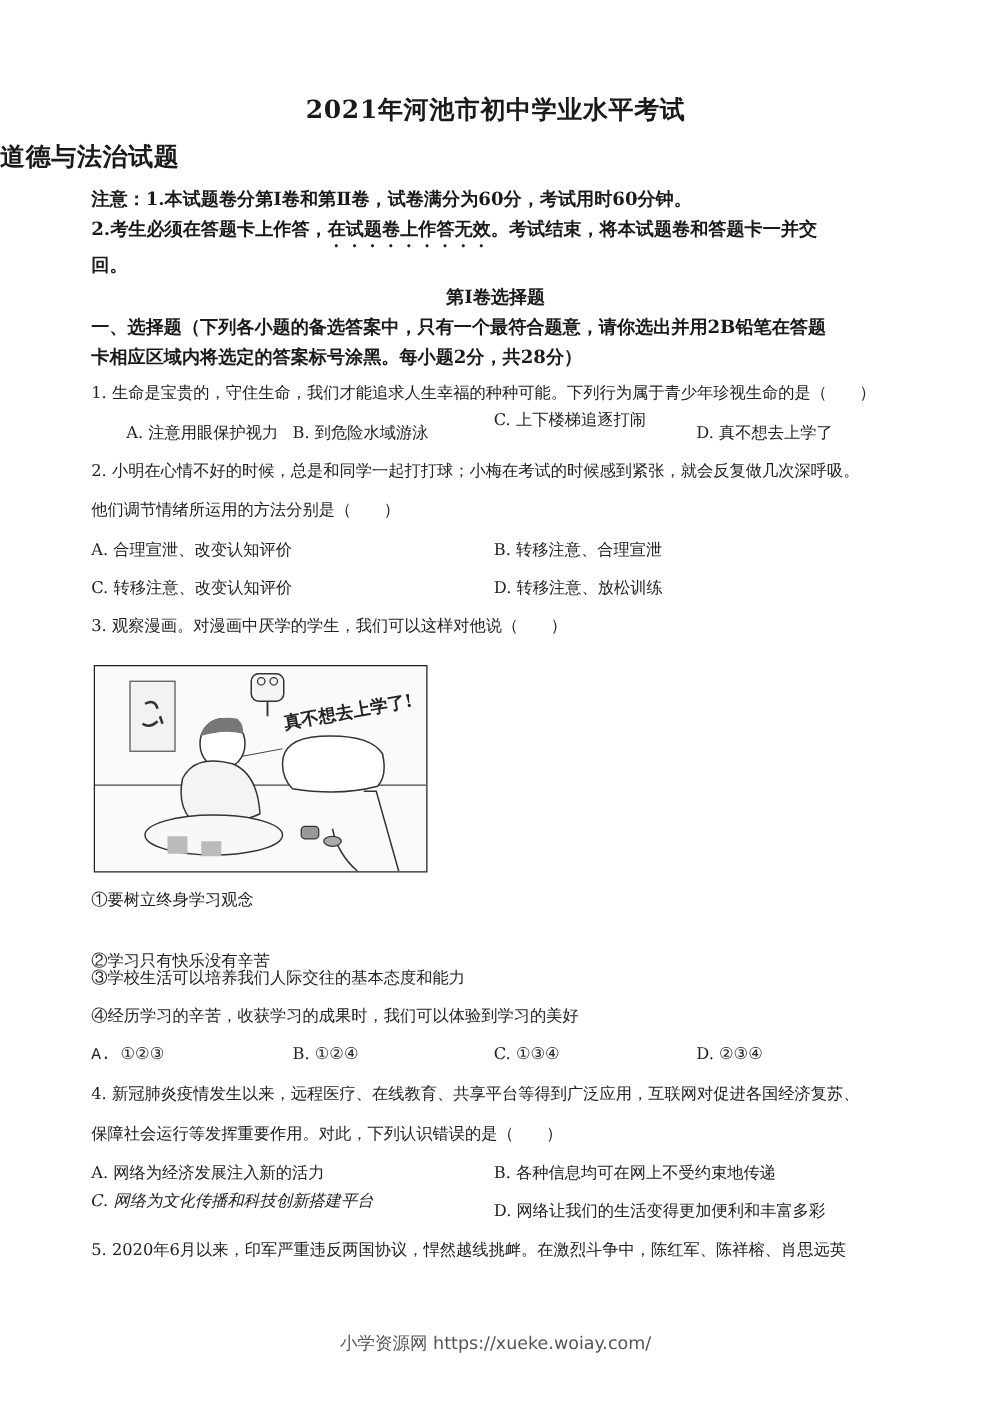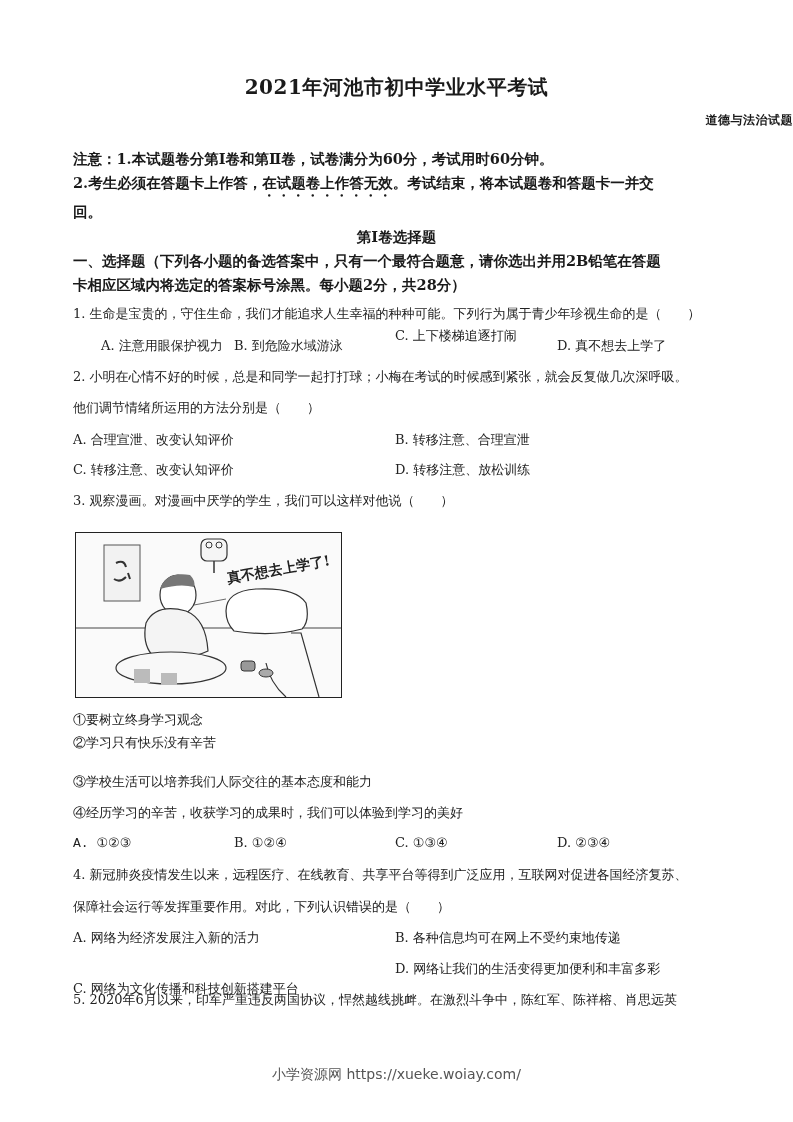--- a/index.html
+++ b/index.html
@@ -1,20 +1,20 @@
 <!DOCTYPE html>
 <html><head>
 <meta charset="utf-8">
 <style>
   html, body { margin: 0; padding: 0; background: #ffffff; }
   body { width: 793px; height: 1122px; position: relative; overflow: hidden;
          font-family: "DejaVu Serif", "Liberation Serif", serif; color: #1a1a1a; }
   .abs { position: absolute; white-space: nowrap; }
   .title1 { left: 0; width: 793px; text-align: center; top: 74px; font-size: 20px; font-weight: bold; letter-spacing: 0.5px; }
-  .title2 { left: 0; width: 793px; text-align: right; top: 112px; font-size: 12px; font-weight: bold; letter-spacing: 0.5px; }
+  .title2 { left: 0; width: 793px; text-align: left; top: 112px; font-size: 20px; font-weight: bold; letter-spacing: 0.5px; }
   .bold { font-weight: bold; font-size: 14.5px; }
   .note { left: 73px; }
   .dotted { text-emphasis: dot; -webkit-text-emphasis: dot; text-emphasis-position: under; -webkit-text-emphasis-position: under; }
   .sec-head { left: 0; width: 793px; text-align: center; top: 228px; font-size: 14.5px; font-weight: bold; }
   .q { left: 73px; font-size: 13px; color: #222; }
   .opt { position: absolute; font-size: 13px; color: #222; white-space: nowrap; }
   .cartoon { position: absolute; left: 75px; top: 532px; width: 265px; height: 164px;
              border: 1.5px solid #222; background: #fafafa; overflow: hidden; }
   .footer { left: 0; width: 793px; text-align: center; top: 1066px; font-family: "DejaVu Sans", "Liberation Sans", sans-serif;
             font-size: 14px; color: #555; }
@@ -80,31 +80,31 @@
       <path d="M215 100 l10 0 l18 64" stroke="#333" stroke-width="1.2" fill="none"></path>
       <path d="M190 130 q4 20 20 34" stroke="#333" stroke-width="1.2" fill="none"></path>
       <rect x="165" y="128" width="14" height="10" rx="3" fill="#999" stroke="#333"></rect>
       <ellipse cx="190" cy="140" rx="7" ry="4" fill="#aaa" stroke="#333"></ellipse>
 
       <text x="152" y="50" font-size="14" font-weight="bold" fill="#222" transform="rotate(-10 152 50)">真不想去上学了!</text>
     </svg>
   </div>
 
   <div class="abs q" style="top:711px;">①要树立终身学习观念</div>
-  <div class="abs q" style="top:734px;">②学习只有快乐没有辛苦</div>
+  <div class="abs q" style="top:760px;">②学习只有快乐没有辛苦</div>
   <div class="abs q" style="top:773px;">③学校生活可以培养我们人际交往的基本态度和能力</div>
   <div class="abs q" style="top:804px;">④经历学习的辛苦，收获学习的成果时，我们可以体验到学习的美好</div>
   <span class="opt" style="left:73px; top:835px;font-family:Liberation Mono, monospace;">A. ①②③</span>
   <span class="opt" style="left:234px; top:835px;">B. ①②④</span>
   <span class="opt" style="left:395px; top:835px;">C. ①③④</span>
   <span class="opt" style="left:557px; top:835px;">D. ②③④</span>
 
   <div class="abs q" style="top:866px;">4. 新冠肺炎疫情发生以来，远程医疗、在线教育、共享平台等得到广泛应用，互联网对促进各国经济复苏、</div>
   <div class="abs q" style="top:898px;">保障社会运行等发挥重要作用。对此，下列认识错误的是（　　）</div>
   <span class="opt" style="left:73px; top:929px;">A. 网络为经济发展注入新的活力</span>
   <span class="opt" style="left:395px; top:929px;">B. 各种信息均可在网上不受约束地传递</span>
-  <span class="opt" style="left:73px; top:980px;">C. 网络为文化传播和科技创新搭建平台</span>
+  <span class="opt" style="left:73px; top:952px;font-style:italic;">C. 网络为文化传播和科技创新搭建平台</span>
   <span class="opt" style="left:395px; top:960px;">D. 网络让我们的生活变得更加便利和丰富多彩</span>
 
   <div class="abs q" style="top:991px;">5. 2020年6月以来，印军严重违反两国协议，悍然越线挑衅。在激烈斗争中，陈红军、陈祥榕、肖思远英</div>
 
   <div class="abs footer">小学资源网 https://xueke.woiay.com/</div>
 </div>
 
 </body></html>

